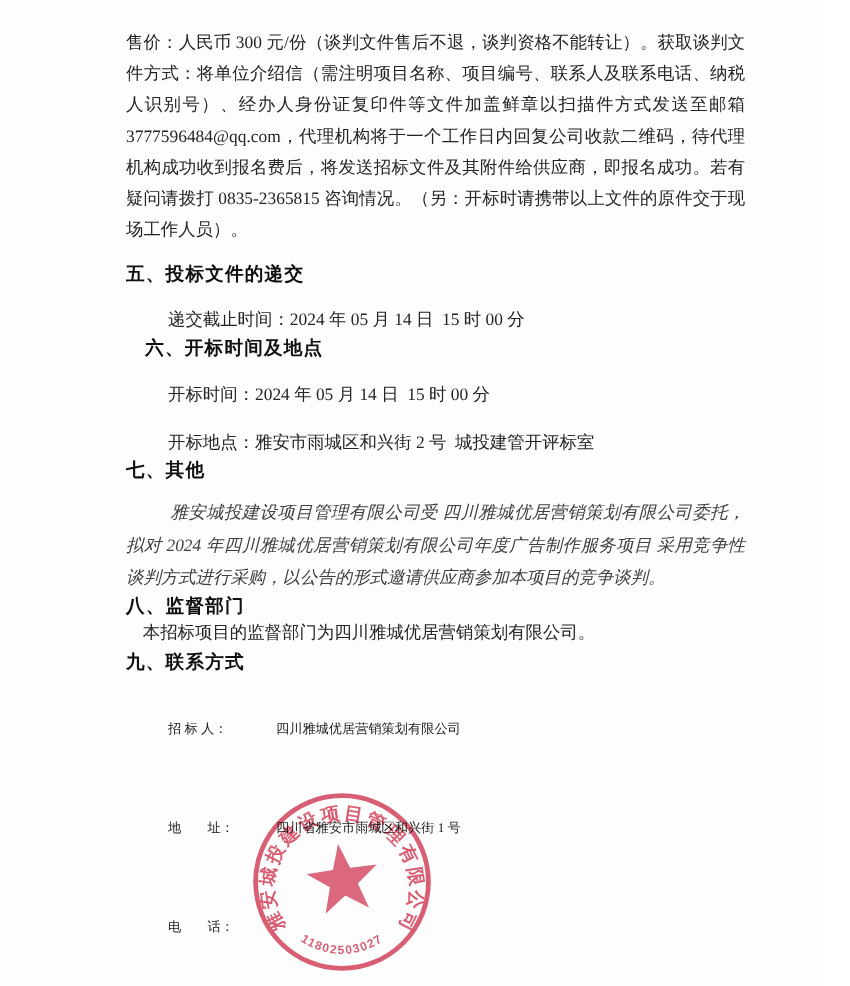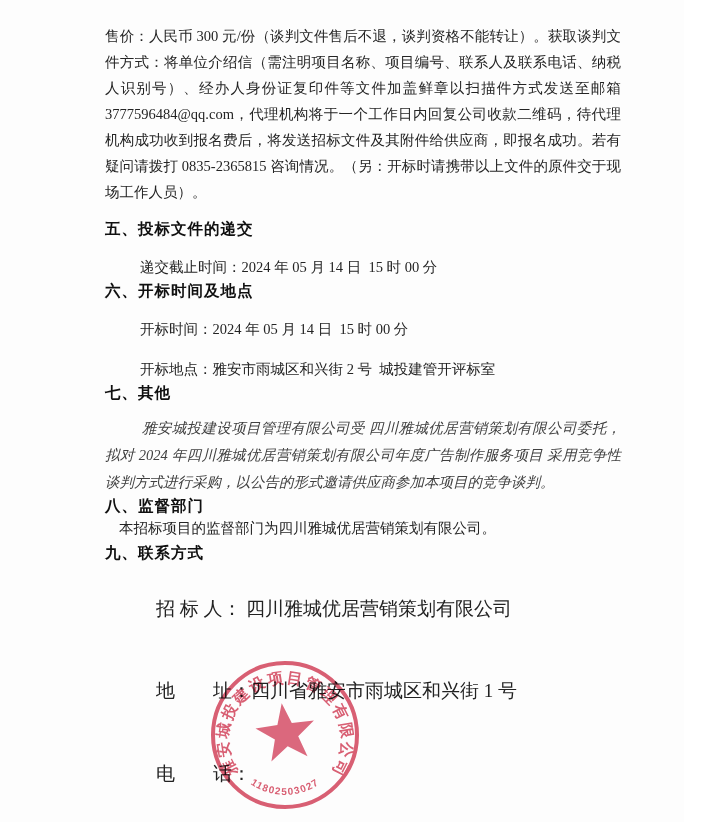--- a/index.html
+++ b/index.html
@@ -16,38 +16,38 @@
   }
   .para{
     font-size:14.5px;line-height:26px;text-align:justify;
     color:#242424;
   }
   .sec-heading{
     font-size:15.5px;font-weight:700;color:#101010;
     line-height:20px;letter-spacing:1px;
   }
   .h5{margin:10px 0 7px;}
-  .h6{margin:2px 0 5px;}
+  .h6{margin:2px 16px 5px;}
   .h7{margin:2px 0 12px;}
   .h8{margin:0 0 0;}
   .h9{margin:2px 0 4px;}
   .subline{
     font-size:14.5px;line-height:24px;margin-left:35px;
     white-space:pre-wrap;color:#242424;margin-top:16px;
   }
   .sec-body{
     font-size:14.5px;line-height:27px;text-align:justify;
     text-indent:37px;color:#404040;margin:0;font-style:italic;
   }
   .sup-body{
     font-size:14.5px;line-height:25px;text-indent:14px;color:#242424;margin:0;
   }
   .contact-block{margin-left:13px;}
   .bidder-block{margin-top:0;}
-  .crow{font-size:19px;line-height:27.5px;white-space:pre-wrap;}
+  .crow{font-size:11px;line-height:27.5px;white-space:pre-wrap;}
   .clabel{display:inline-block;min-width:90px;white-space:pre-wrap;}
   .cvalue{white-space:pre-wrap;}
   .seal-svg{
     position:absolute;left:200px;top:650px;
     mix-blend-mode:multiply;opacity:.87;
     pointer-events:none;
   }
   .seal-svg text{
     font-family:"Liberation Sans","DejaVu Sans",sans-serif;
     font-weight:700;

